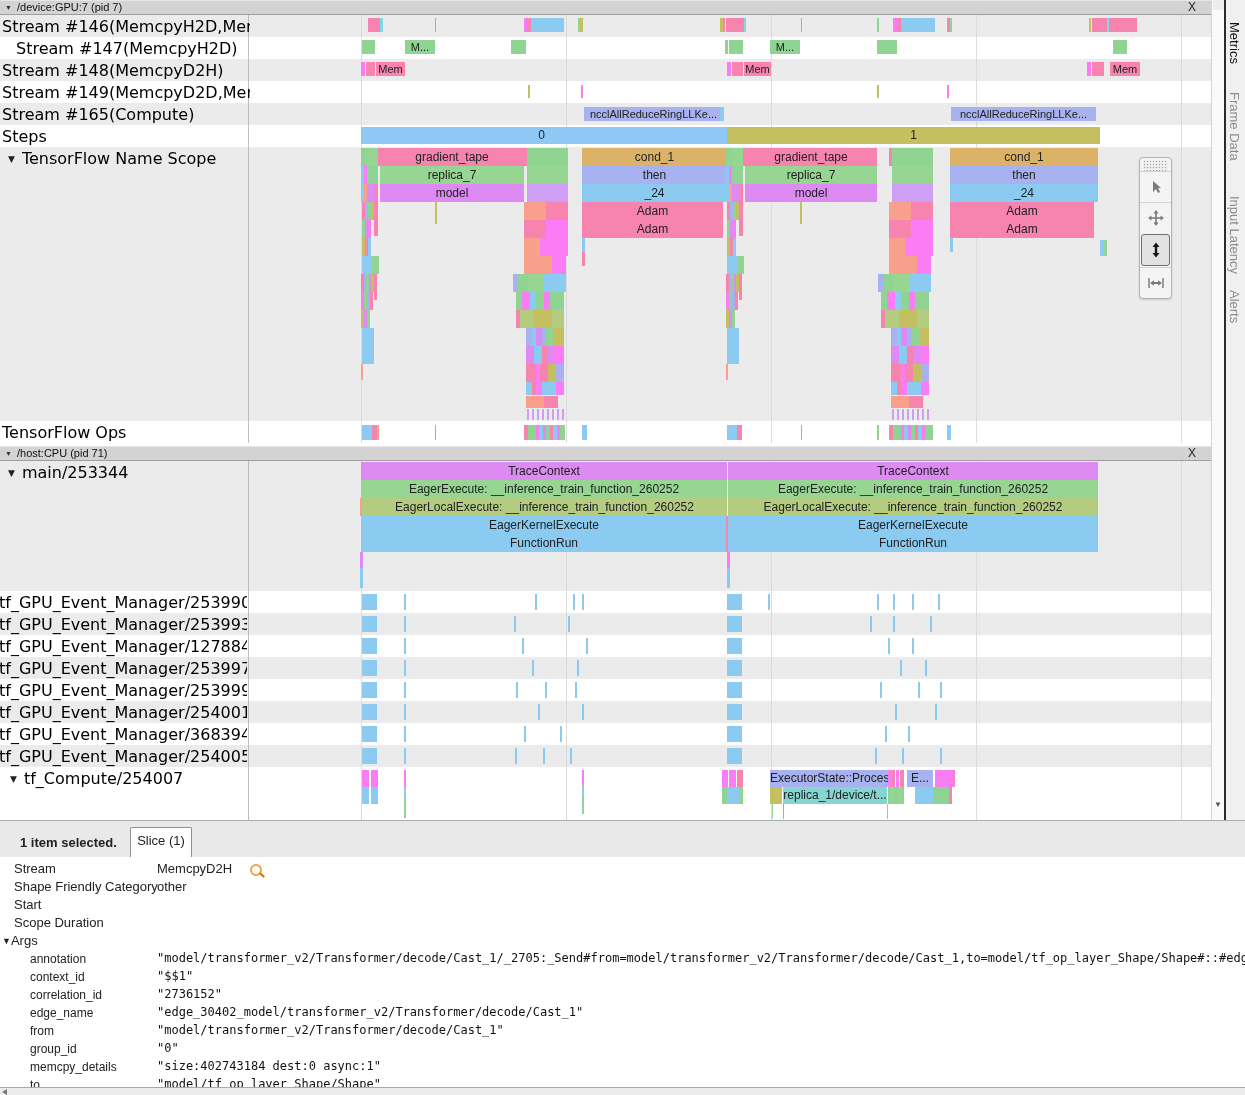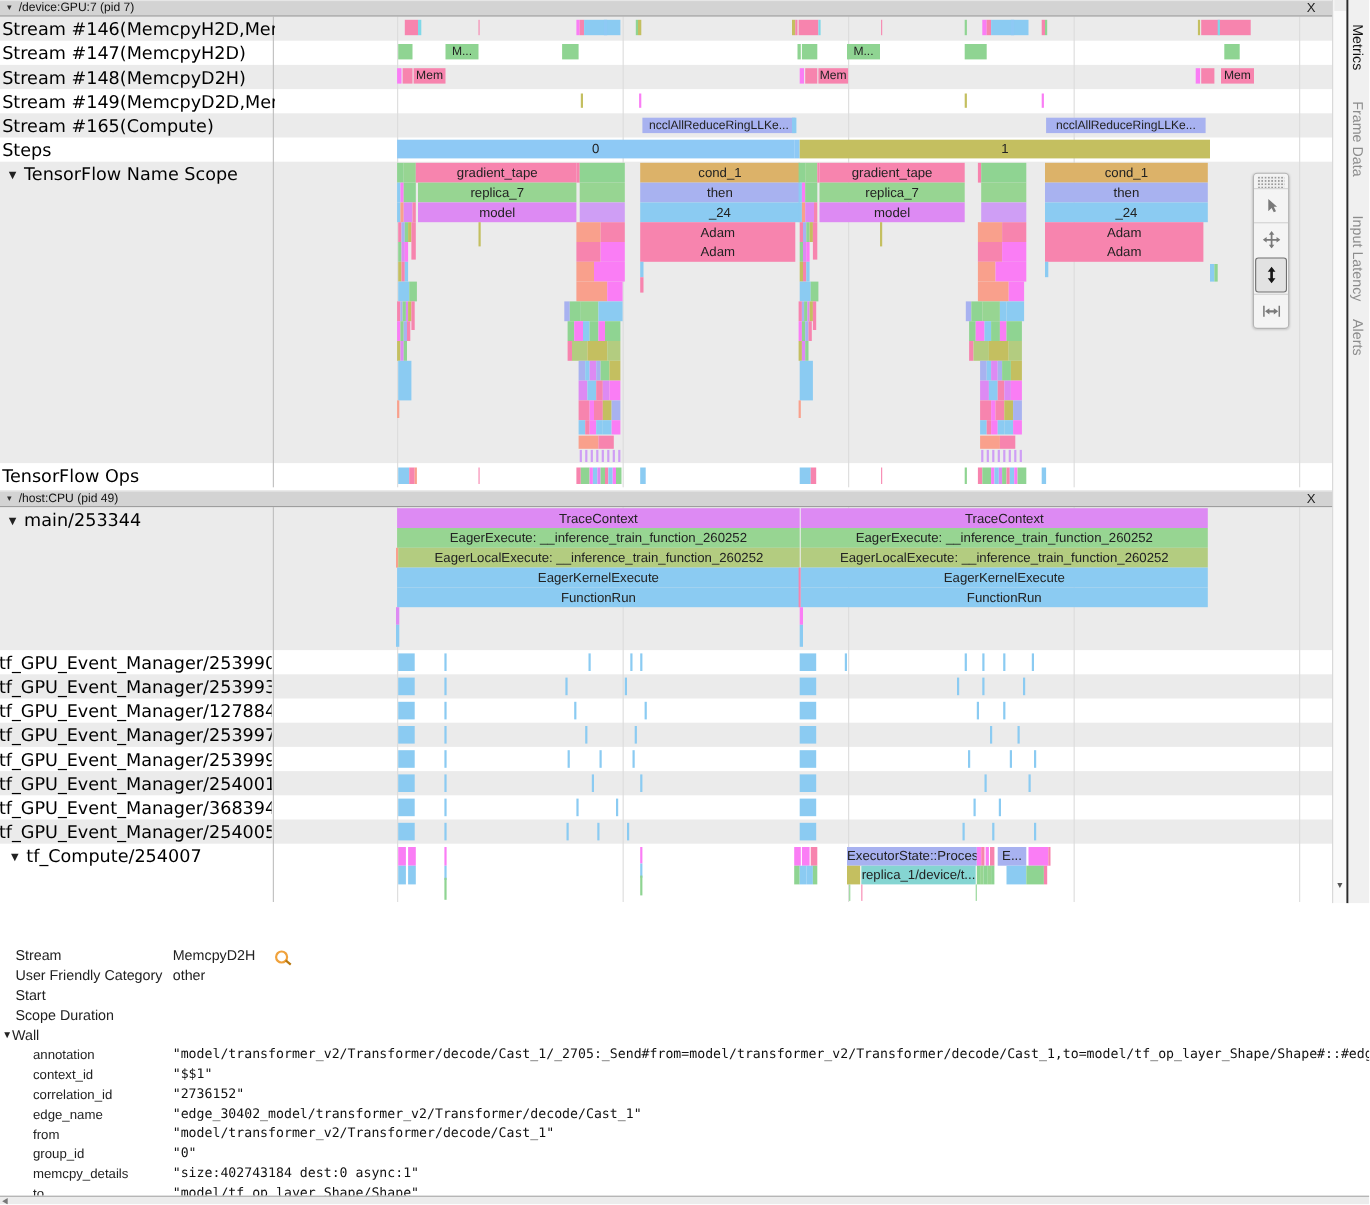--- a/index.html
+++ b/index.html
@@ -102,27 +102,27 @@
     <div class="labelcol-border" style="top:461px;height:359px;"></div>
 
     <div class="sec-hdr" style="top:0;">
       <span class="harr">▼</span>
       <span class="httl">/device:GPU:7 (pid 7)</span>
       <span class="hx">X</span>
     </div>
 
     <div class="sec-hdr" style="top:446px;">
       <span class="harr">▼</span>
-      <span class="httl">/host:CPU (pid 49)</span>
+      <span class="httl">/host:CPU (pid 71)</span>
       <span class="hx">X</span>
     </div>
 
     <div id="track-labels">
         <div class="track-label" style="top: 16px; line-height: 21px; padding-left: 2px;"><span>Stream #146(MemcpyH2D,MemcpyD2H)</span></div>
-        <div class="track-label" style="top: 38px; line-height: 21px; padding-left: 2px;"><span>Stream #147(MemcpyH2D)</span></div>
+        <div class="track-label" style="top: 38px; line-height: 21px; padding-left: 16px;"><span>Stream #147(MemcpyH2D)</span></div>
         <div class="track-label" style="top: 60px; line-height: 21px; padding-left: 2px;"><span>Stream #148(MemcpyD2H)</span></div>
         <div class="track-label" style="top: 82px; line-height: 21px; padding-left: 2px;"><span>Stream #149(MemcpyD2D,MemcpyH2D)</span></div>
         <div class="track-label" style="top: 104px; line-height: 21px; padding-left: 2px;"><span>Stream #165(Compute)</span></div>
         <div class="track-label" style="top: 126px; line-height: 21px; padding-left: 2px;"><span>Steps</span></div>
         <div class="track-label" style="top: 148px; line-height: 21px; padding-left: 8px;"><span class="tarr">▼</span><span>TensorFlow Name Scope</span></div>
         <div class="track-label" style="top: 422px; line-height: 21px; padding-left: 2px;"><span>TensorFlow Ops</span></div>
         <div class="track-label" style="top: 462px; line-height: 21px; padding-left: 8px;"><span class="tarr">▼</span><span>main/253344</span></div>
         <div class="track-label" style="top: 592px; line-height: 21px; padding-left: 2px; margin-left: -3px;"><span>tf_GPU_Event_Manager/253990</span></div>
         <div class="track-label" style="top: 614px; line-height: 21px; padding-left: 2px; margin-left: -3px;"><span>tf_GPU_Event_Manager/253993</span></div>
         <div class="track-label" style="top: 636px; line-height: 21px; padding-left: 2px; margin-left: -3px;"><span>tf_GPU_Event_Manager/127884</span></div>
@@ -586,41 +586,46 @@
   </div>
 
   <div id="vdivider"></div>
   <div id="vtabs">
       <div class="vtab active" style="top: 22px;">Metrics</div>
       <div class="vtab" style="top: 92px;">Frame Data</div>
       <div class="vtab" style="top: 196px;">Input Latency</div>
       <div class="vtab" style="top: 290px;">Alerts</div>
     </div>
 
+  <div id="band">
+    <span id="selected-text">1 item selected.</span>
+    <div id="slice-tab">Slice (1)</div>
+    <div class="tabline"></div>
+  </div>
 
   <div id="panel">
     <div id="fields">
         <div class="frow" style="top: 4px; left: 0px;">
           <span class="fk">Stream</span>
           <span class="fv">MemcpyD2H</span>
         </div>
         <div class="frow" style="top: 22px; left: 0px;">
-          <span class="fk">User Friendly Category</span>
+          <span class="fk">Shape Friendly Category</span>
           <span class="fv">other</span>
         </div>
         <div class="frow" style="top: 40px; left: 0px;">
           <span class="fk">Start</span>
           <span class="fv"></span>
         </div>
         <div class="frow" style="top: 58px; left: 0px;">
           <span class="fk">Scope Duration</span>
           <span class="fv"></span>
         </div>
       </div>
-    <div id="args-hdr" style="top:76px;"><span class="aarr">▼</span><span>Wall</span></div>
+    <div id="args-hdr" style="top:76px;"><span class="aarr">▼</span><span>Args</span></div>
     <div id="args">
         <div class="arow" style="top: 94px; left: 0px;">
           <span class="ak">annotation</span>
           <span class="av">"model/transformer_v2/Transformer/decode/Cast_1/_2705:_Send#from=model/transformer_v2/Transformer/decode/Cast_1,to=model/tf_op_layer_Shape/Shape#::#edge_30402"</span>
         </div>
         <div class="arow" style="top: 112px; left: 0px;">
           <span class="ak">context_id</span>
           <span class="av">"$$1"</span>
         </div>
         <div class="arow" style="top: 130px; left: 0px;">

